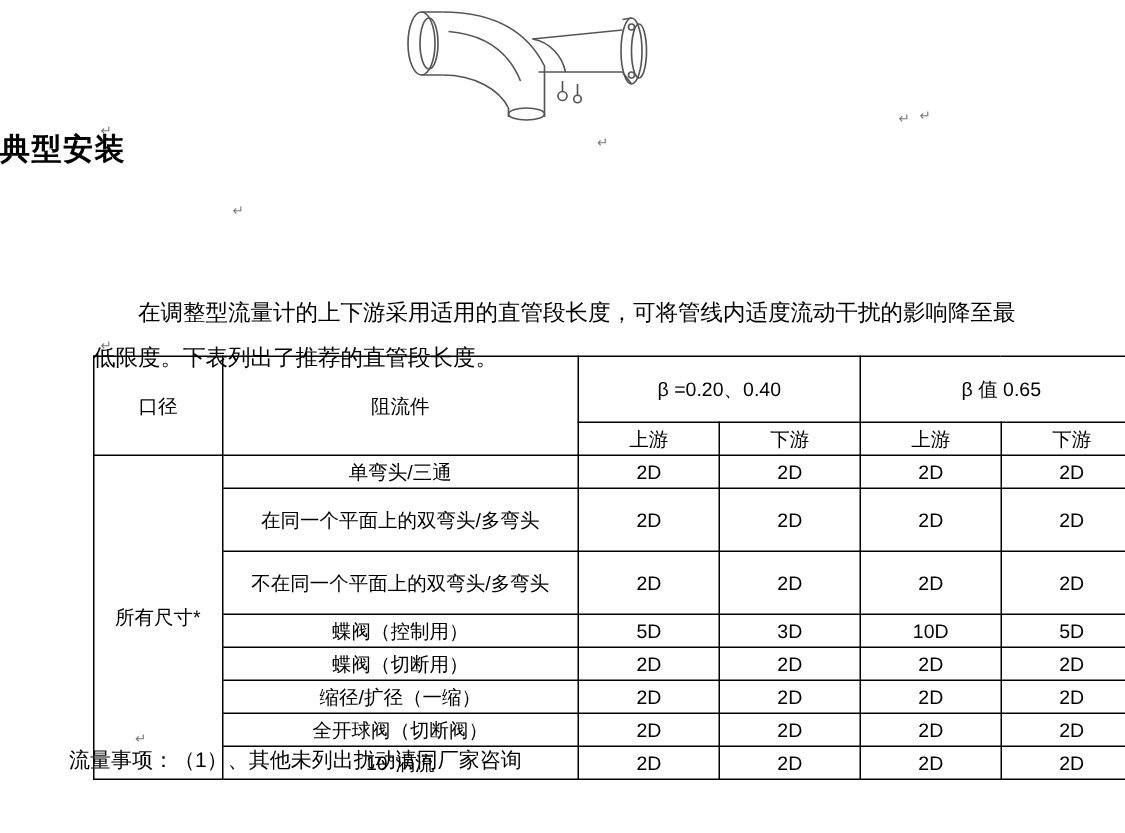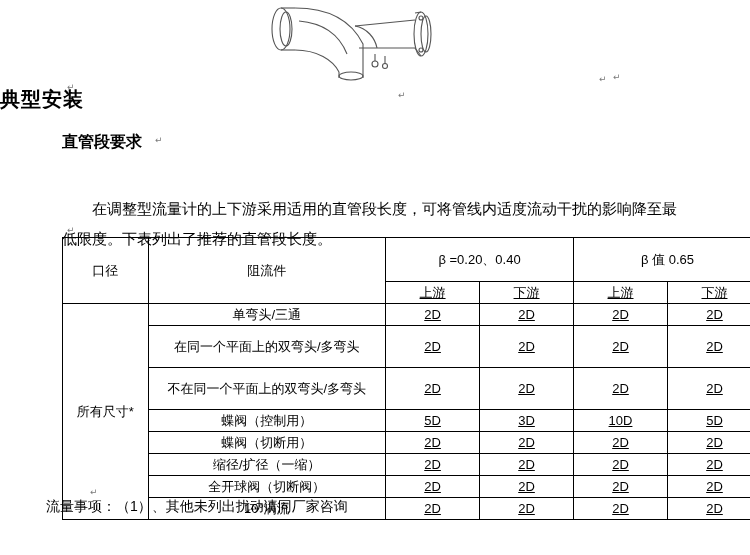--- a/index.html
+++ b/index.html
@@ -89,21 +89,20 @@
   }
   td.col-dia {
     width: 72px;
     text-align: center;
   }
   td.col-item {
     width: 216px;
   }
   td.num {
     width: 80px;
-    text-decoration: underline;
   }
   .hdr-dia  { height: 44px; }
   .row-tall { height: 42px; }
 
   
   .notes {
     position: absolute;
     left: 46px;
     top: 492px;
     width: 660px;
@@ -158,21 +157,20 @@
         <circle cx="120" cy="60" r="3"></circle>
         <circle cx="130" cy="62" r="2.5"></circle>
         <line x1="120" y1="57" x2="120" y2="50"></line>
         <line x1="130" y1="60" x2="130" y2="52"></line>
       </g>
     </svg>
   </div>
 
   <div class="doc-title">典型安装</div>
 
-  <div class="section-title">直管段要求</div>
 
   <div class="para">在调整型流量计的上下游采用适用的直管段长度，可将管线内适度流动干扰的影响降至最低限度。下表列出了推荐的直管段长度。</div>
 
   <div class="tbl-wrap">
     <table class="spec">
       <tbody>
         <tr class="hdr-dia">
           <td class="col-dia" rowspan="2">口径</td>
           <td class="col-item" rowspan="2">阻流件</td>
           <td colspan="2">β =0.20、0.40</td>

